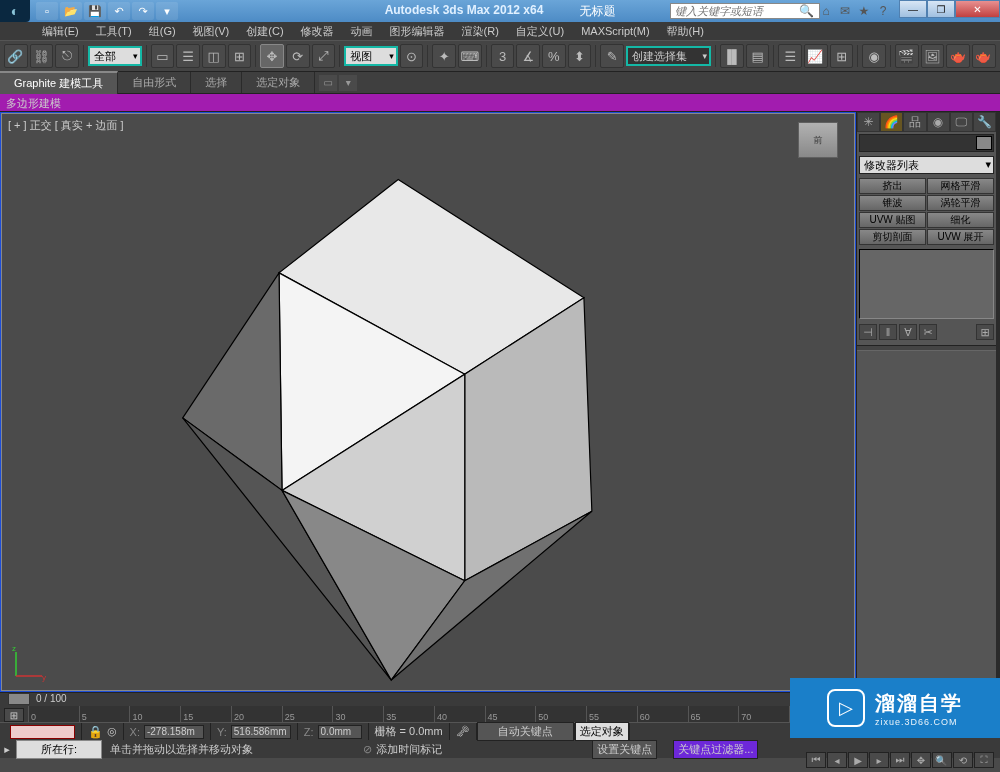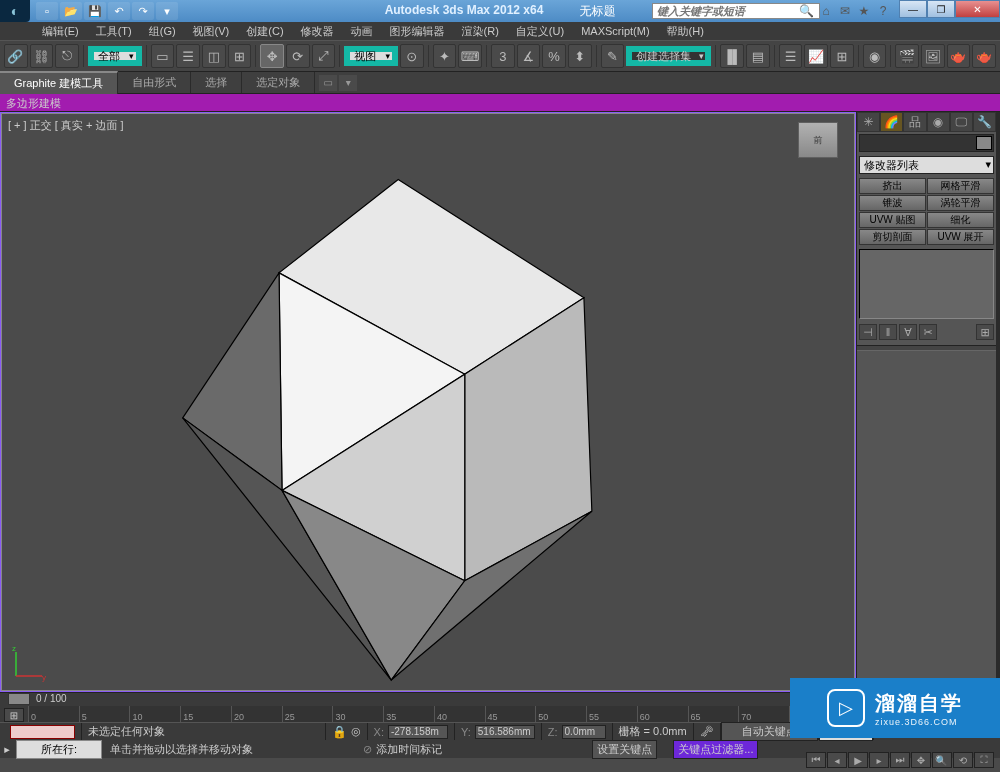--- a/index.html
+++ b/index.html
@@ -5,52 +5,52 @@
 * { margin: 0; padding: 0; box-sizing: border-box; font-family: "Microsoft YaHei", Arial, sans-serif; }
 body { width: 1000px; height: 772px; background: #4a4a4a; overflow: hidden; color: #ccc; font-size: 11px; position: relative; }
 
 
 .titlebar { height: 22px; background: linear-gradient(#6aa5d8, #4d8bc5); display: flex; align-items: center; position: relative; }
 .app-icon { width: 30px; height: 22px; background: #0a2840; color: #8ac4d8; display: flex; align-items: center; justify-content: center; font-size: 14px; font-weight: bold; border-radius: 0 0 4px 0; }
 .qat { display: flex; gap: 2px; margin-left: 6px; }
 .qat-btn { width: 22px; height: 18px; background: rgba(255,255,255,0.1); border-radius: 2px; display: flex; align-items: center; justify-content: center; color: #fff; font-size: 11px; }
 .title-text { position: absolute; left: 50%; transform: translateX(-50%); color: #fff; font-size: 12px; display: flex; gap: 36px; }
 .title-app { font-weight: bold; color: #e0f0ff; }
-.title-search { position: absolute; right: 180px; width: 168px; height: 16px; background: #fff; border: 1px solid #888; font-size: 11px; color: #888; font-style: italic; padding: 0 4px; font-weight: bold; }
+.title-search { position: absolute; right: 180px; width: 150px; height: 16px; background: #fff; border: 1px solid #888; font-size: 11px; color: #888; font-style: italic; padding: 0 4px; }
 .title-icons { position: absolute; right: 90px; display: flex; gap: 3px; }
 .title-icons span { width: 16px; height: 16px; color: #555; display: flex; align-items: center; justify-content: center; font-size: 12px; }
 .win-controls { position: absolute; right: 0; top: 0; display: flex; }
 .win-btn { width: 28px; height: 18px; background: linear-gradient(#d8e6f5, #a0c0e0); border: 1px solid #5080b0; display: flex; align-items: center; justify-content: center; font-size: 10px; color: #222; }
 .win-btn.close { background: linear-gradient(#e89090, #c04040); color: #fff; width: 45px; }
 
 
 .menubar { height: 18px; background: #3a3a3a; display: flex; align-items: center; padding-left: 34px; gap: 1px; }
 .menu-item { padding: 2px 8px; color: #ccc; font-size: 11px; }
 
 
 .toolbar { height: 32px; background: #444; border-top: 1px solid #555; border-bottom: 1px solid #222; display: flex; align-items: center; padding: 0 4px; gap: 2px; }
 .tb-btn { width: 24px; height: 24px; background: #4a4a4a; border: 1px solid #333; display: flex; align-items: center; justify-content: center; color: #bbb; font-size: 13px; border-radius: 2px; }
 .tb-btn.active { background: #666; border-color: #888; }
 .tb-sep { width: 1px; height: 22px; background: #333; margin: 0 2px; }
-.tb-dropdown { height: 20px; background: #ddd; border: 6px solid #14b8a6; color: #000; font-size: 11px; padding: 0 14px 0 4px; position: relative; display: flex; align-items: center; }
+.tb-dropdown { height: 20px; background: #ddd; border: 2px solid #14b8a6; color: #000; font-size: 11px; padding: 0 14px 0 4px; position: relative; display: flex; align-items: center; }
 .tb-dropdown::after { content: '▾'; position: absolute; right: 2px; font-size: 9px; }
 .tb-dropdown.dark { background: #333; color: #ccc; }
 
 
 .ribbon { height: 22px; background: #3f3f3f; display: flex; align-items: center; border-bottom: 1px solid #222; }
 .ribbon-tab { padding: 3px 14px; font-size: 11px; color: #aaa; border-right: 1px solid #2a2a2a; }
 .ribbon-tab.active { background: #555; color: #fff; border-top: 2px solid #888; }
 .ribbon-end { margin-left: 4px; display: flex; gap: 2px; }
 .ribbon-end span { width: 18px; height: 16px; background: #4a4a4a; display: flex; align-items: center; justify-content: center; font-size: 10px; color: #999; }
 
 .subbar { height: 18px; background: #a21caf; color: #ccc; font-size: 11px; padding: 2px 6px; border-bottom: 1px solid #222; }
 
 
 .main { display: flex; height: 580px; }
-.viewport-wrap { flex: 1; background: #8b5cf6; padding: 1px; position: relative; }
+.viewport-wrap { flex: 1; background: #1d4ed8; padding: 1px; position: relative; }
 .viewport { width: 100%; height: 100%; background: #4b4b4b; border: 1px solid #888; position: relative; overflow: hidden; }
 .viewport-label { position: absolute; top: 4px; left: 6px; color: #ccc; font-size: 11px; }
 .viewcube { position: absolute; top: 8px; right: 16px; width: 40px; height: 36px; background: linear-gradient(#ccc, #999); border: 1px solid #666; opacity: 0.8; display: flex; align-items: center; justify-content: center; font-size: 9px; color: #333; }
 .axis-gizmo { position: absolute; bottom: 8px; left: 8px; }
 
 
 .cmd-panel { width: 140px; background: #555; border-left: 1px solid #222; display: flex; flex-direction: column; }
 .cmd-tabs { height: 20px; display: flex; background: #444; }
 .cmd-tab { flex: 1; display: flex; align-items: center; justify-content: center; border: 1px solid #333; font-size: 12px; color: #aaa; }
 .cmd-tab.active { background: #665522; color: #ffcc00; }
@@ -288,21 +288,20 @@
     <div class="time-tick">80</div>
     <div class="time-tick">85</div>
     <div class="time-tick">90</div>
   </div>
 </div>
 
 <div class="status-row">
   <div class="status-seg" style="width:82px">
     <span class="prompt-box" style="width:70px;height:14px"></span>
   </div>
-  <div class="status-seg" style="flex:0 0 244px">未选定任何对象</div>
   <div class="status-seg">
     <span class="status-lock">🔒</span>
     <span>◎</span>
   </div>
   <div class="status-seg">
     <span class="coord-label">X:</span>
     <input class="coord-input" value="-278.158m" style="">
   </div>
   <div class="status-seg">
     <span class="coord-label">Y:</span>

